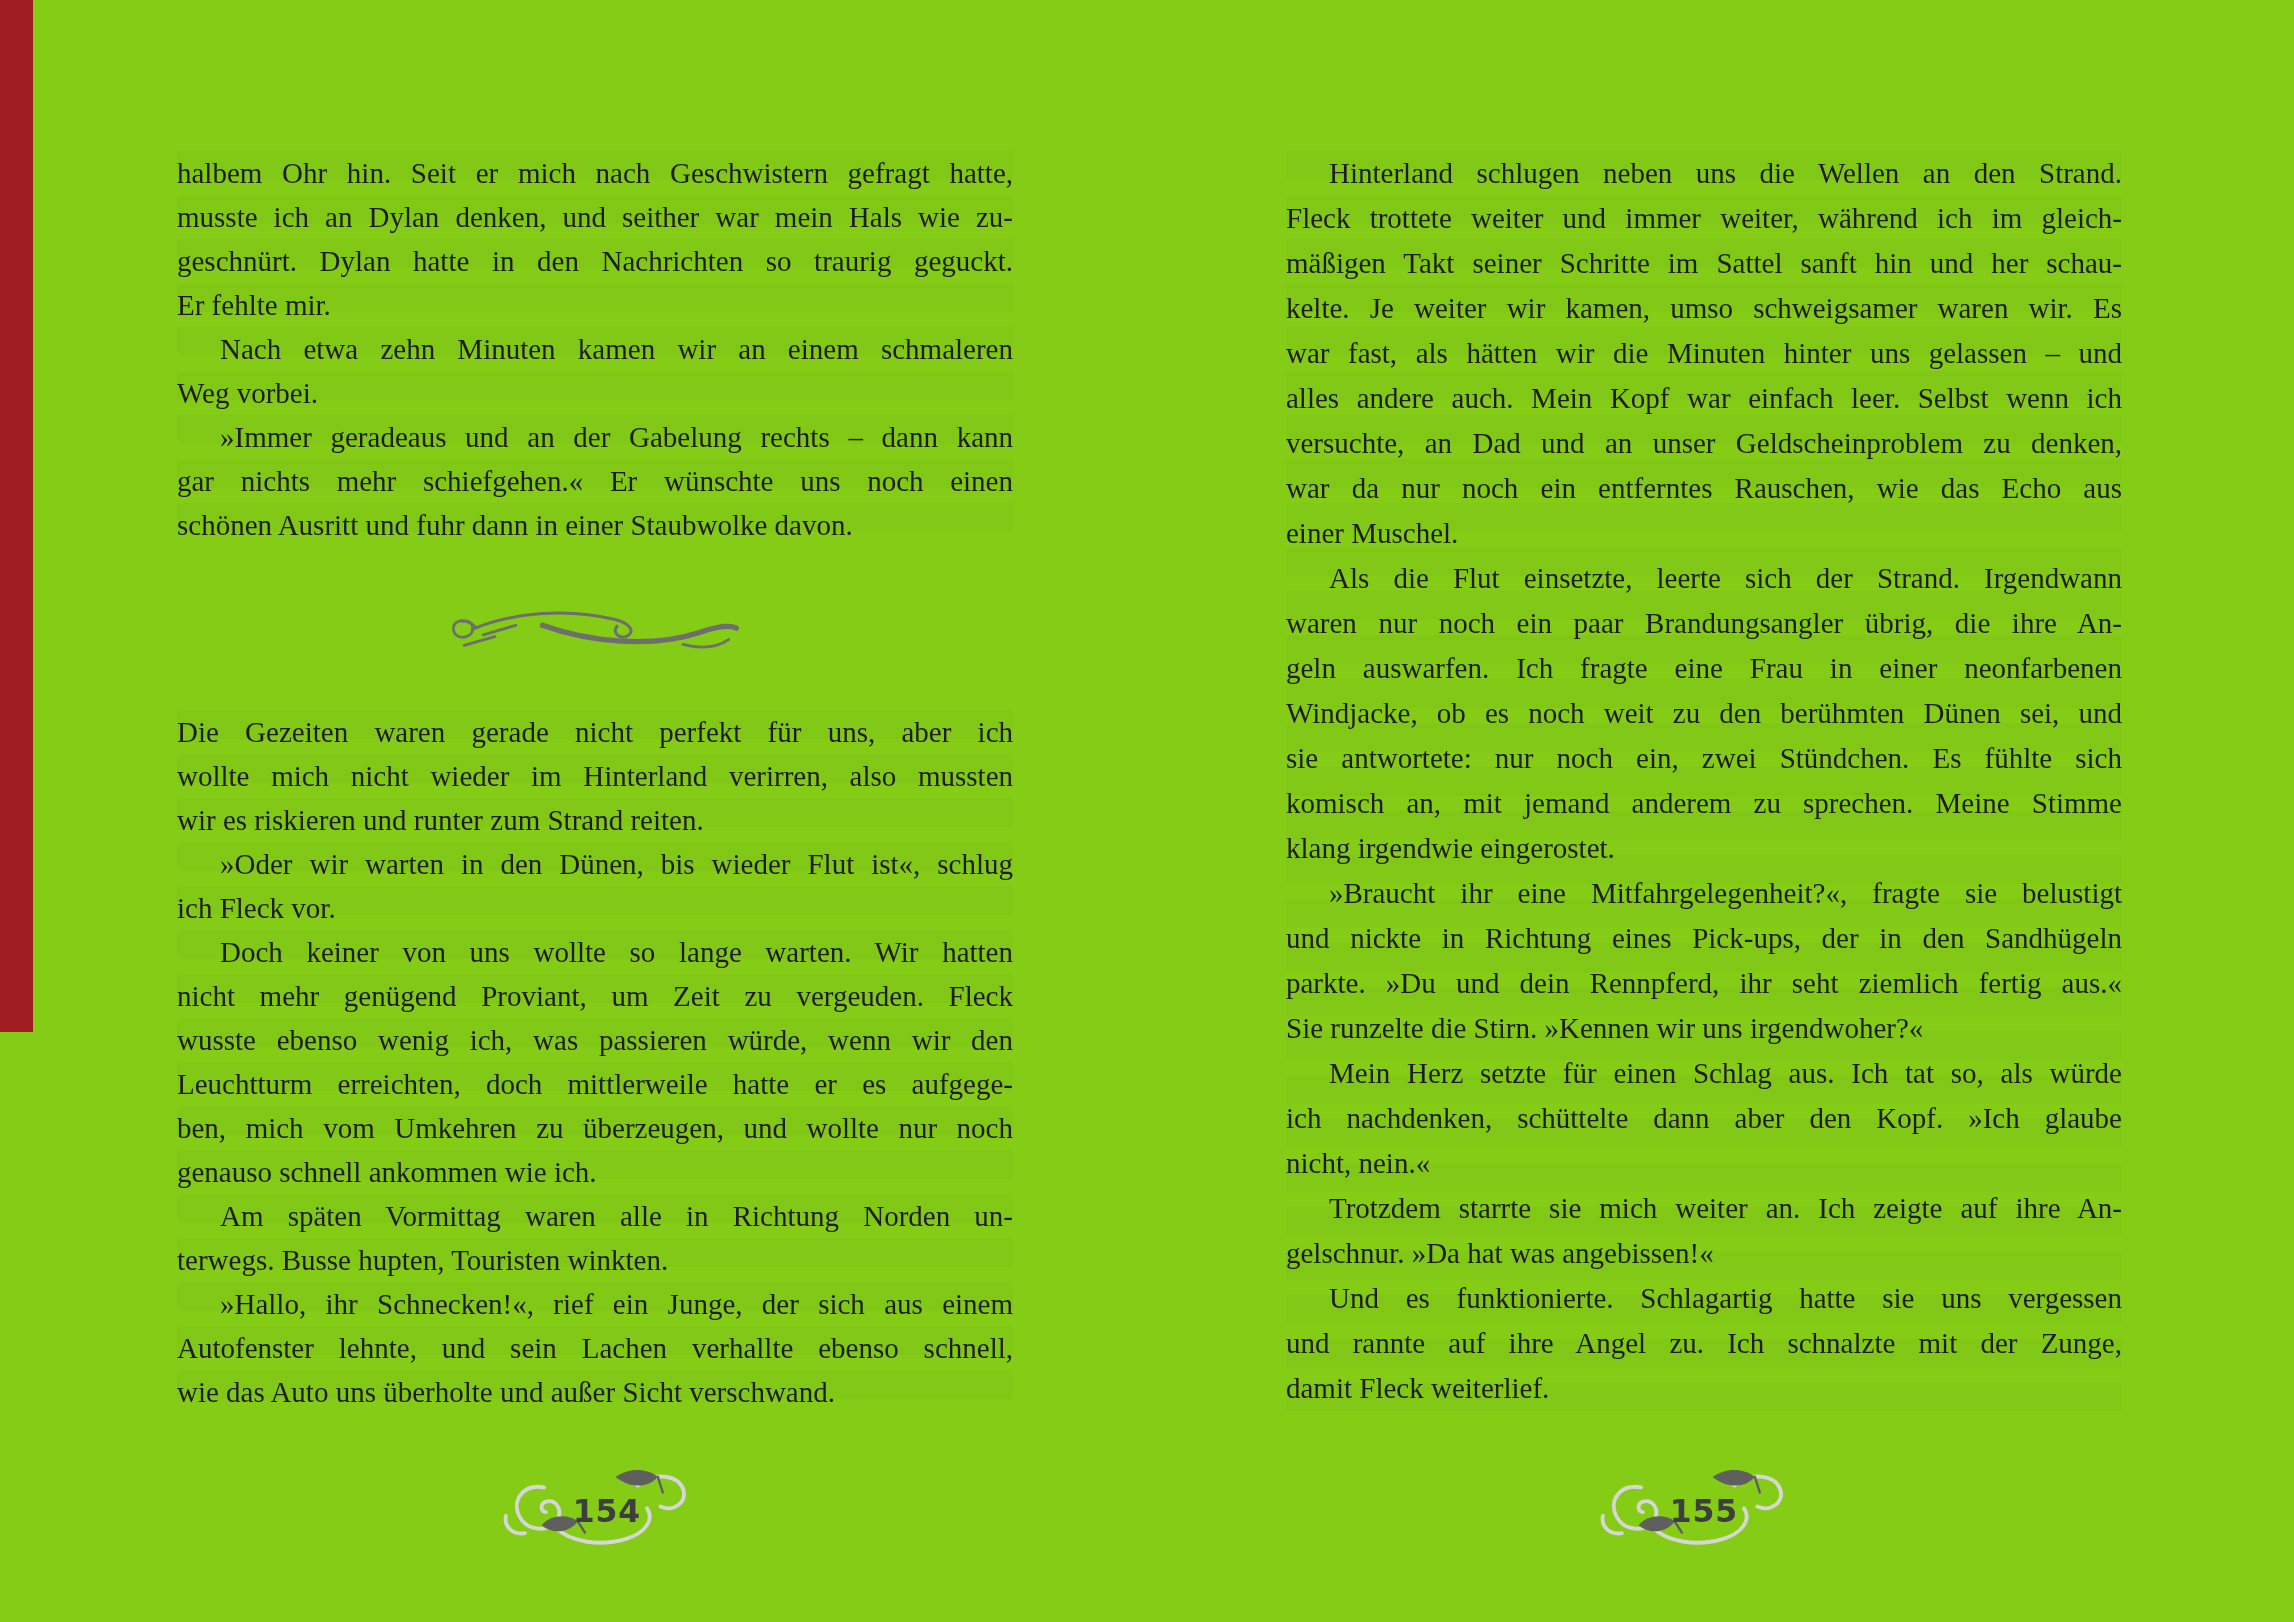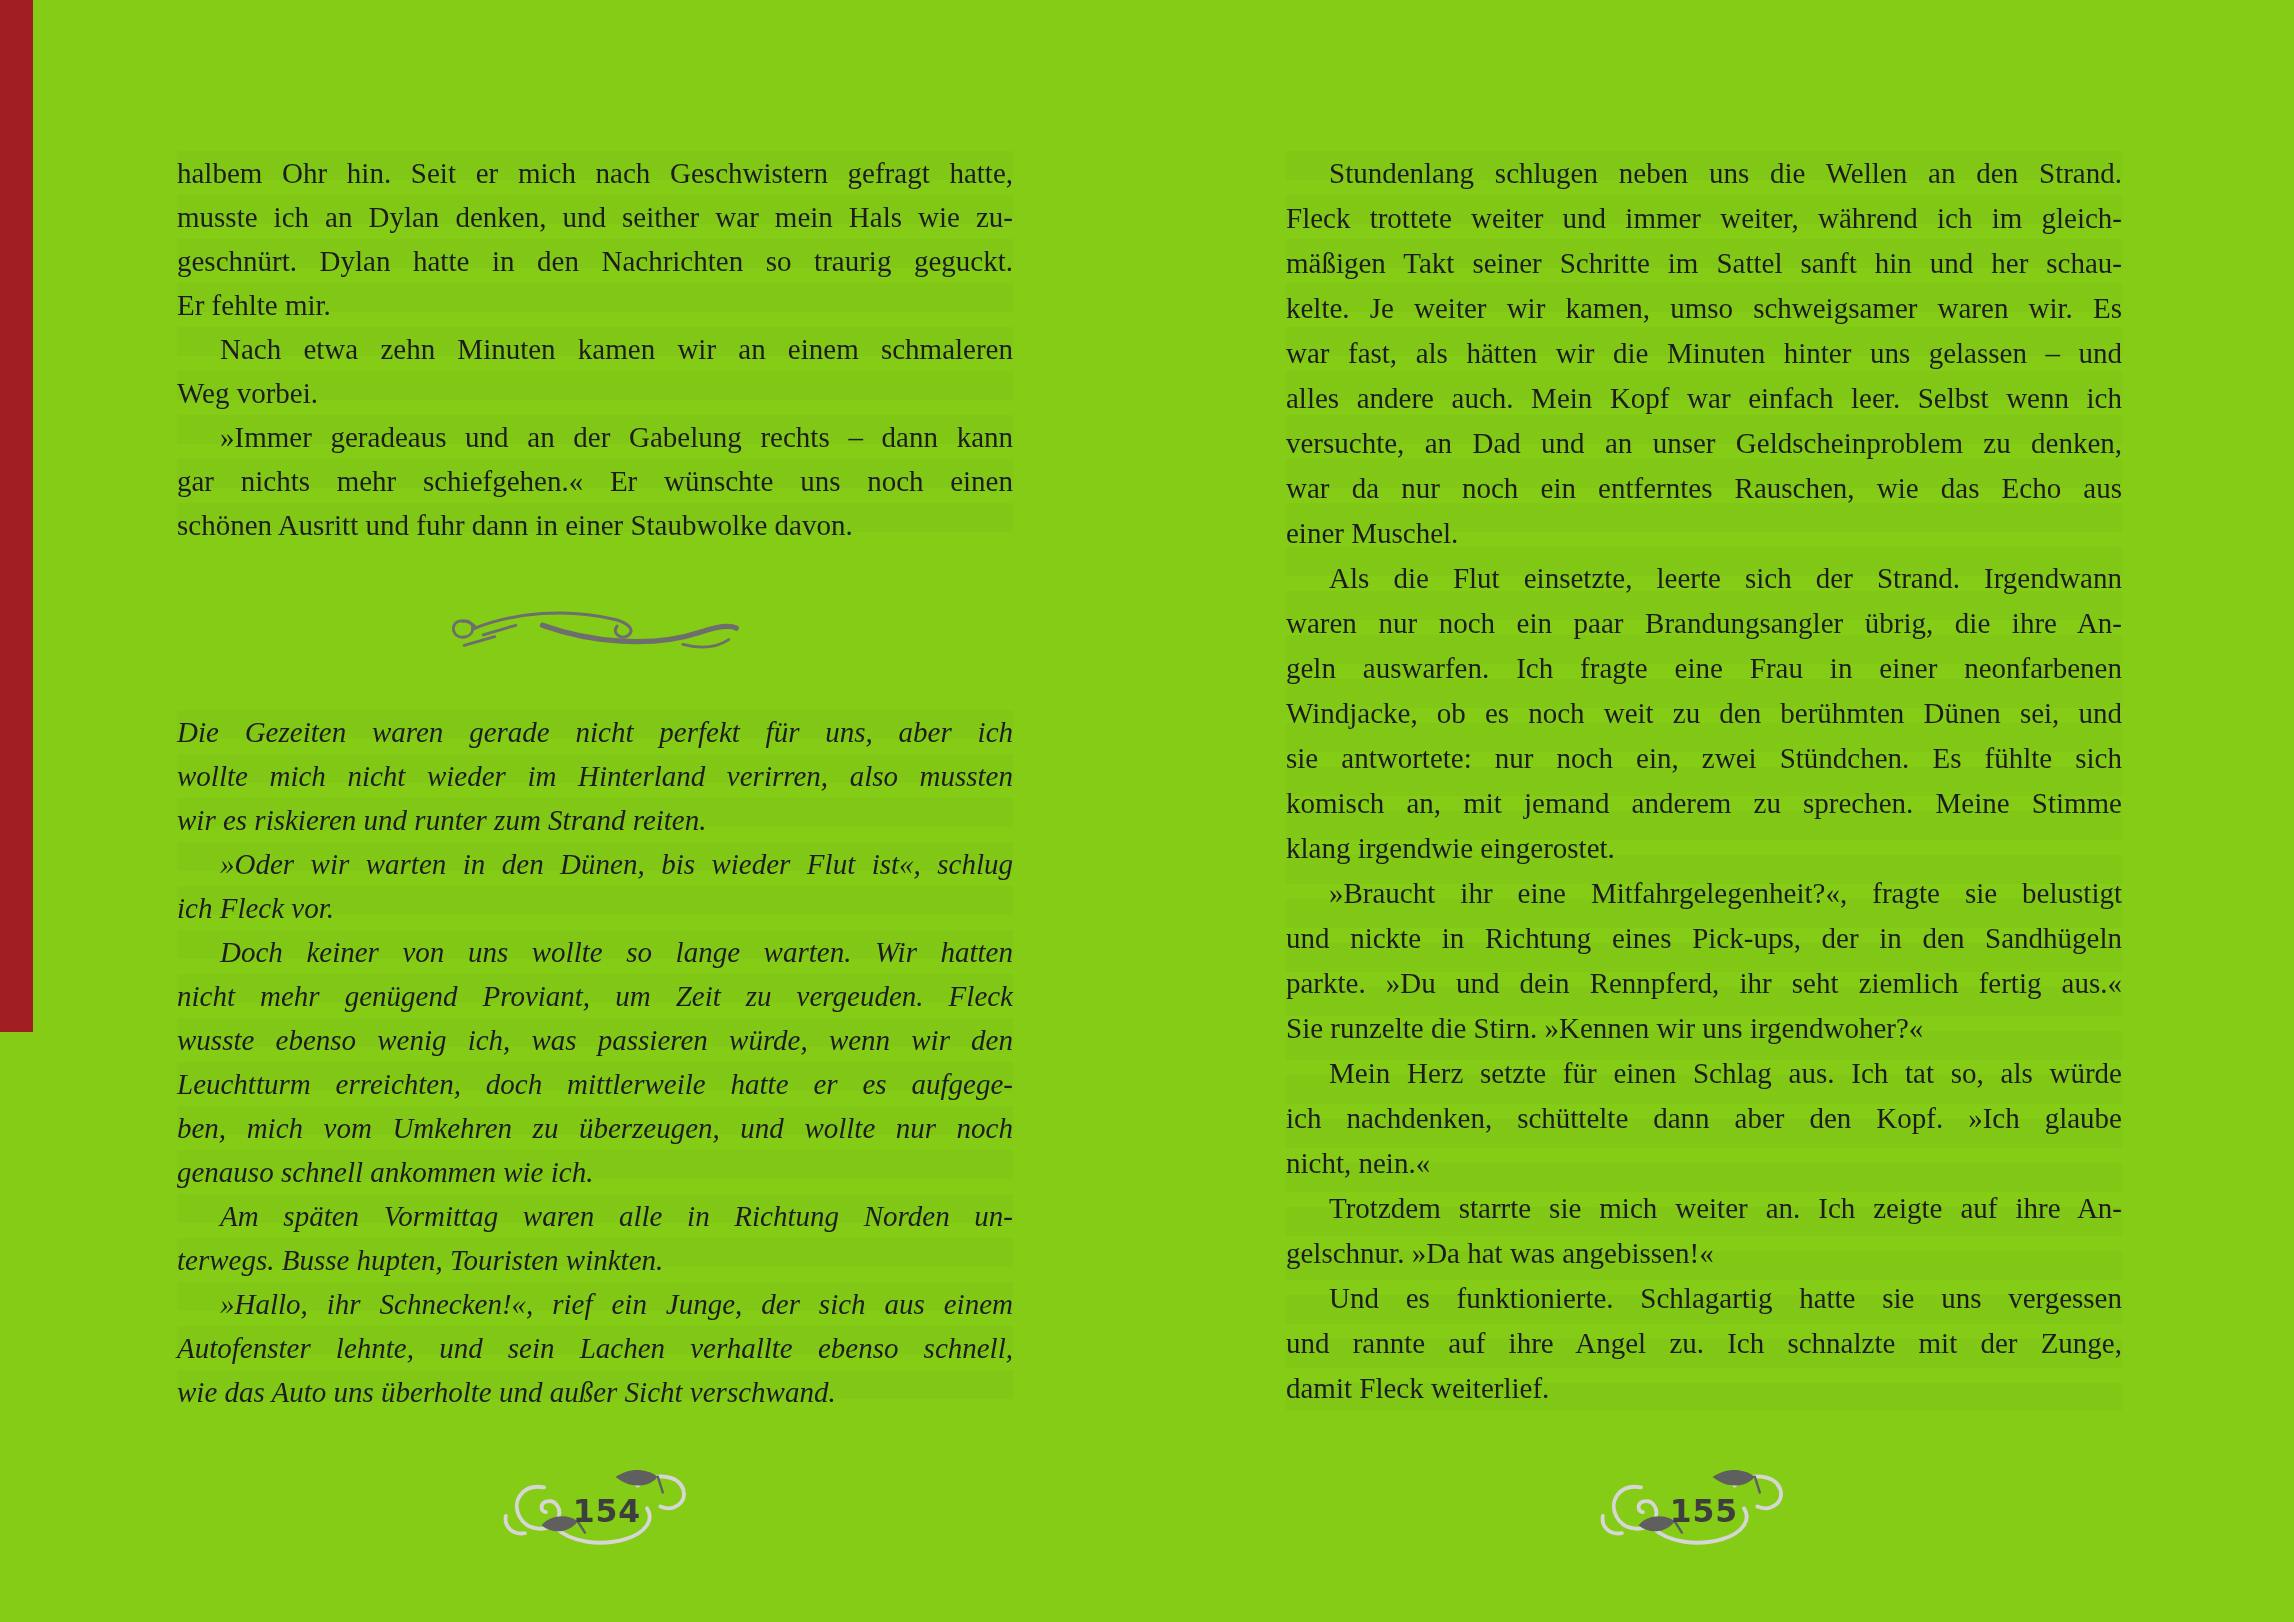--- a/index.html
+++ b/index.html
@@ -9,21 +9,21 @@
   .page{position:absolute;top:0;height:1622px;width:1147px;}
   .page.left{left:0;}
   .page.right{left:1147px;}
   .col{position:absolute;width:836px;font-size:29px;
        background-image:repeating-linear-gradient(180deg,rgba(0,0,0,0.018) 0px,rgba(0,0,0,0.018) 29px,rgba(0,0,0,0) 29px,rgba(0,0,0,0) 44px);}
   .page.left .col{left:177px;}
   .page.right .col{left:139px;}
   .page.left .line{line-height:44px;}
   .page.right .line{line-height:45px;}
   #left-b1{top:151px;}
-  #left-b2{top:710px;font-style:italic;}
+  #left-b2{top:710px;}
   #right-b1{top:151px;}
   .line{text-align:justify;text-align-last:justify;white-space:nowrap;}
   .line.ind{padding-left:43px;}
   .line.pend{text-align-last:left;}
   .divider{position:absolute;left:177px;top:551px;width:836px;height:160px;
            display:flex;align-items:center;justify-content:center;}
   .divider svg{display:block;}
   .pagenum-wrap{position:absolute;width:229px;height:105px;}
   .page.left .pagenum-wrap{left:502px;top:1453px;}
   .page.right .pagenum-wrap{left:452px;top:1453px;}
@@ -98,21 +98,21 @@
             <path d="M36,0 L46,10" stroke="#5f5f5f" stroke-width="2.5" fill="none" stroke-linecap="round"></path>
           </g>
         </g>
         <text class="num" x="110" y="72" font-size="33" letter-spacing="1" fill="#3e3e3e" text-anchor="middle">154</text>
       </svg>
     </div>
   </section>
 
   <section class="page right">
     <div class="col" id="right-b1">
-        <div class="line ind">Stundenlang schlugen neben uns die Wellen an den Strand.</div>
+        <div class="line ind">Hinterland schlugen neben uns die Wellen an den Strand.</div>
         <div class="line">Fleck trottete weiter und immer weiter, während ich im gleich-</div>
         <div class="line">mäßigen Takt seiner Schritte im Sattel sanft hin und her schau-</div>
         <div class="line">kelte. Je weiter wir kamen, umso schweigsamer waren wir. Es</div>
         <div class="line">war fast, als hätten wir die Minuten hinter uns gelassen – und</div>
         <div class="line">alles andere auch. Mein Kopf war einfach leer. Selbst wenn ich</div>
         <div class="line">versuchte, an Dad und an unser Geldscheinproblem zu denken,</div>
         <div class="line">war da nur noch ein entferntes Rauschen, wie das Echo aus</div>
         <div class="line pend">einer Muschel.</div>
         <div class="line ind">Als die Flut einsetzte, leerte sich der Strand. Irgendwann</div>
         <div class="line">waren nur noch ein paar Brandungsangler übrig, die ihre An-</div>

